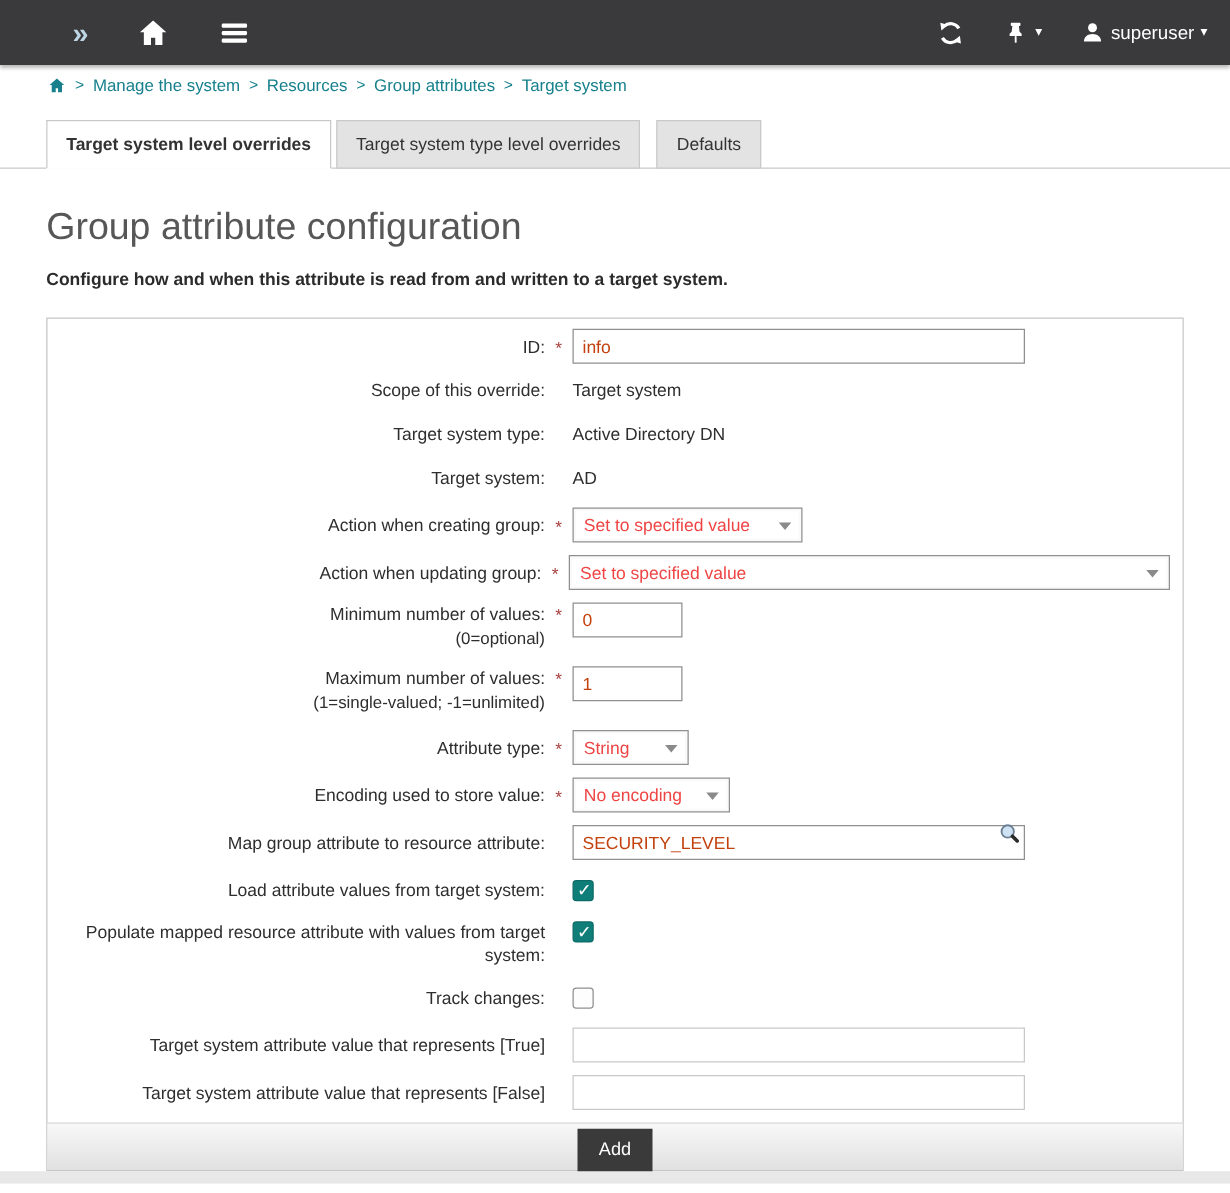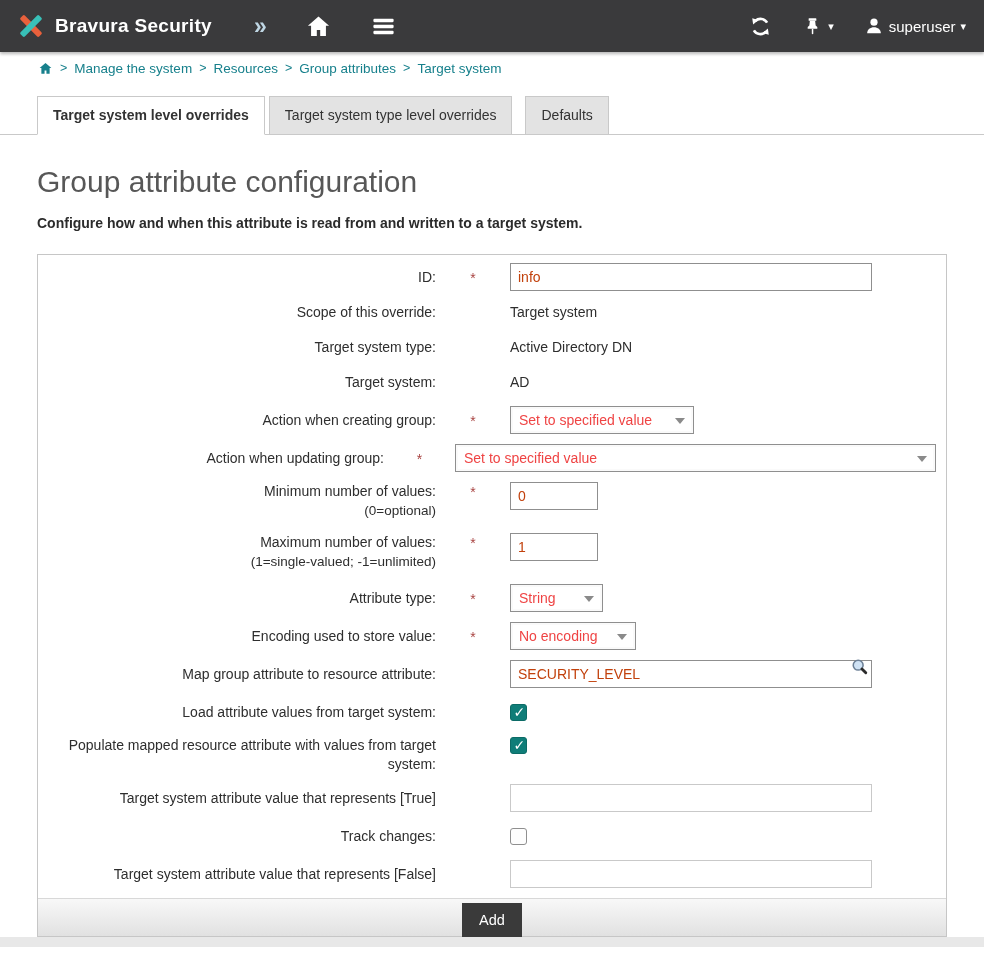--- a/index.html
+++ b/index.html
@@ -89,21 +89,21 @@
   }
 
   
   .panel {
     margin: 23px 37px 0 37px;
     border: 1px solid #c6c6c6;
     background: #fff;
   }
   .panel-body { padding: 8px 10px 2px 10px; }
 
-  .prow { display: flex; align-items: center; min-height: 28px; margin-bottom: 10px; gap: 26px; }
+  .prow { display: flex; align-items: center; min-height: 28px; margin-bottom: 10px; }
   .prow.compact { min-height: 22px; margin-bottom: 13px; }
   .prow.top { align-items: flex-start; }
   .prow.tall { margin-bottom: 13px; }
 
   .lbl {
     width: 388px;
     text-align: right;
     font-size: 14px;
     color: #2e2e2e;
     line-height: 19px;
@@ -188,29 +188,20 @@
     font-size: 14.5px;
     padding: 0 17px;
     cursor: pointer;
   }
   .bottom-strip { height: 10px; background: #e8e8e8; }
 </style>
 </head>
 <body>
 
 <div class="navbar">
-  <div class="brand">
-    <span style="display:flex;">
-      <svg viewBox="0 0 32 32" width="30" height="30">
-        <rect x="2" y="12.8" width="28" height="6.4" rx="1.5" fill="#e8603c" transform="rotate(45 16 16)"></rect>
-        <rect x="2" y="12.8" width="28" height="6.4" rx="1.5" fill="#38c0b8" transform="rotate(-45 16 16)"></rect>
-      </svg>
-    </span>
-    <span class="brand-name">Bravura Security</span>
-  </div>
 
   <span class="nav-collapse">»</span>
 
   <span class="nav-ic">
     <svg viewBox="0 0 24 24" width="27" height="27">
       <path d="M12 3 2.6 11.3h2.8V20.5h5.1v-5.3h3v5.3h5.1V11.3h2.8z" fill="#fff"></path>
     </svg>
   </span>
 
   <span class="nav-ic">
@@ -411,32 +402,32 @@
 
     <div class="prow top">
       <div class="lbl">Populate mapped resource attribute with values from target system:</div>
       <div class="req"></div>
       <div class="ctl">
         <div class="cb mt checked"></div>
       </div>
     </div>
 
     <div class="prow">
+      <div class="lbl">Track changes:</div>
+      <div class="req"></div>
+      <div class="ctl">
+        <div class="cb"></div>
+      </div>
+    </div>
+
+    <div class="prow">
       <div class="lbl">Target system attribute value that represents [True]</div>
       <div class="req"></div>
       <div class="ctl">
         <input class="txt light" type="text" value="" style="">
-      </div>
-    </div>
-
-    <div class="prow">
-      <div class="lbl">Track changes:</div>
-      <div class="req"></div>
-      <div class="ctl">
-        <div class="cb"></div>
       </div>
     </div>
 
     <div class="prow" style="margin-bottom:8px;">
       <div class="lbl">Target system attribute value that represents [False]</div>
       <div class="req"></div>
       <div class="ctl">
         <input class="txt light" type="text" value="" style="">
       </div>
     </div>

